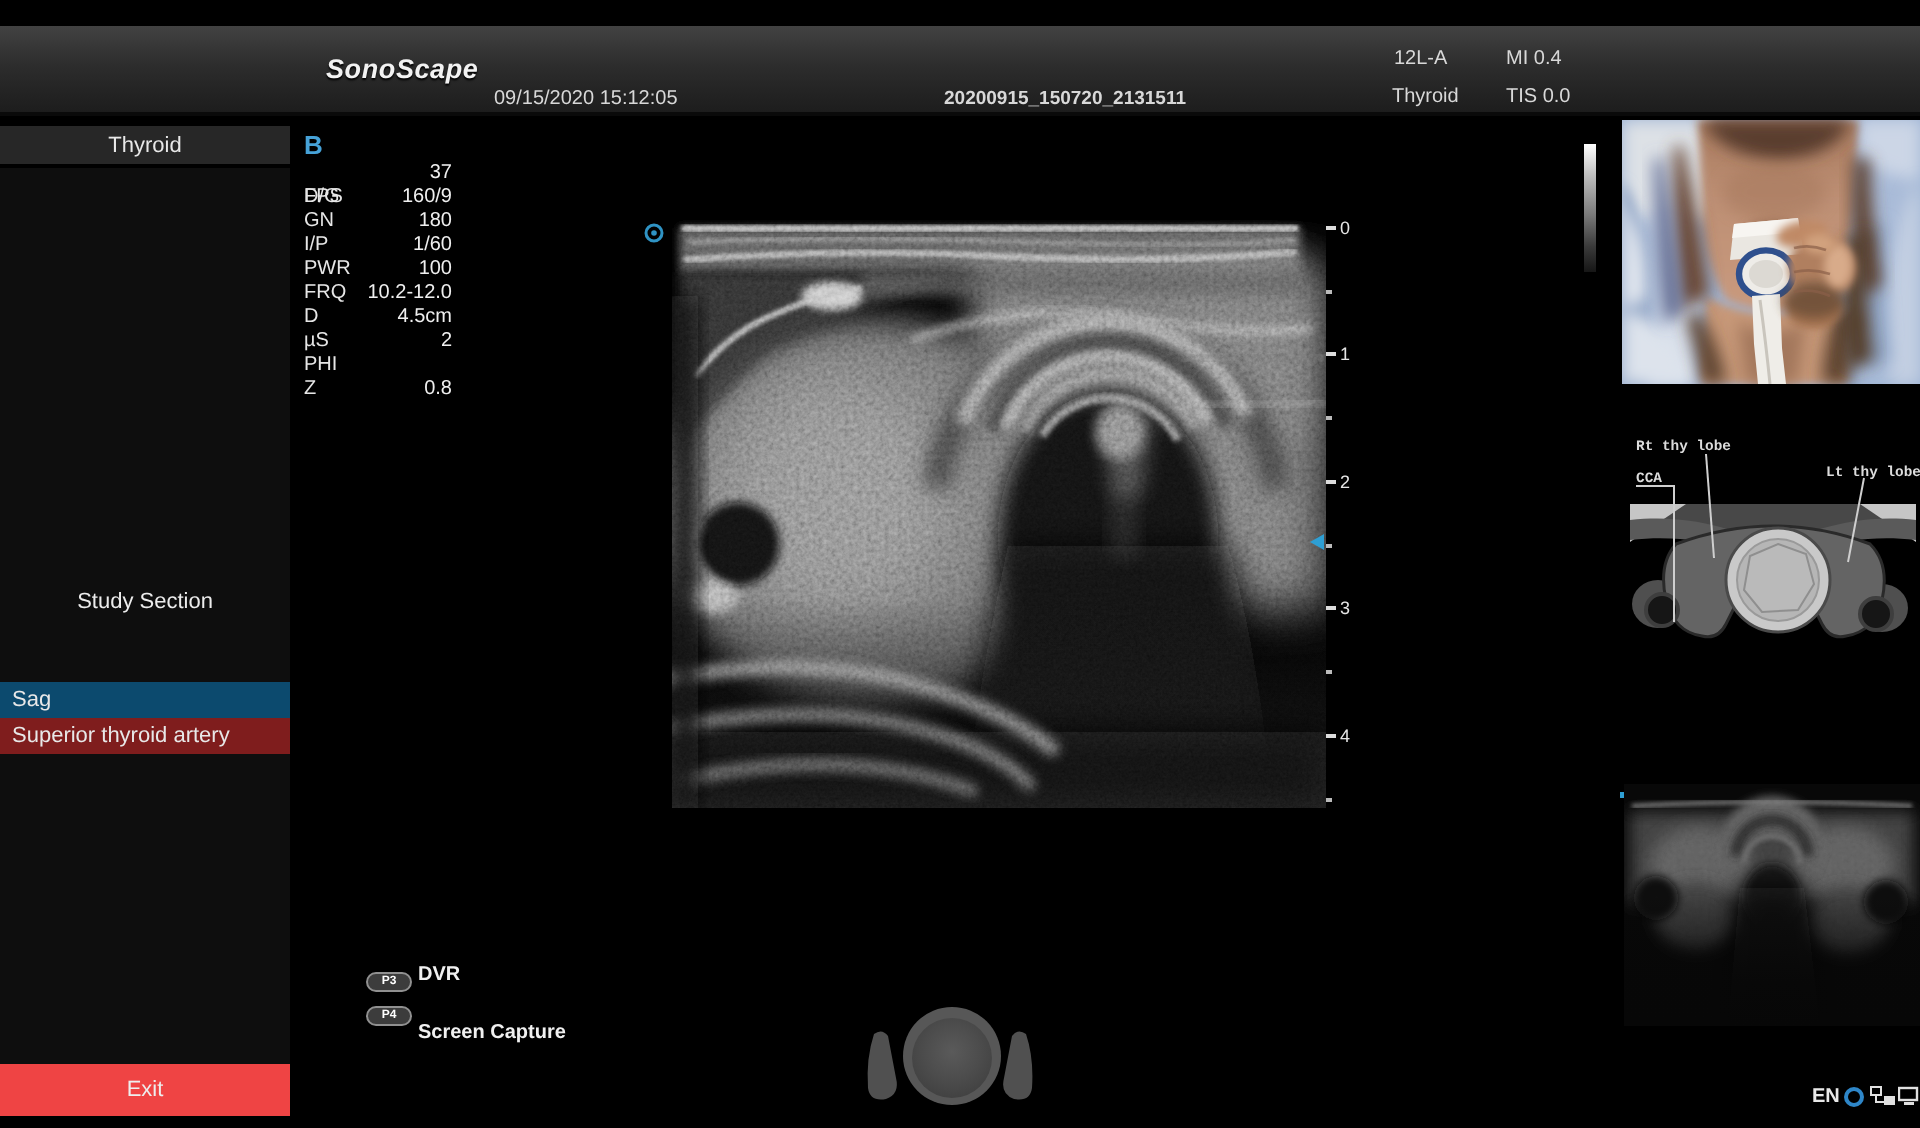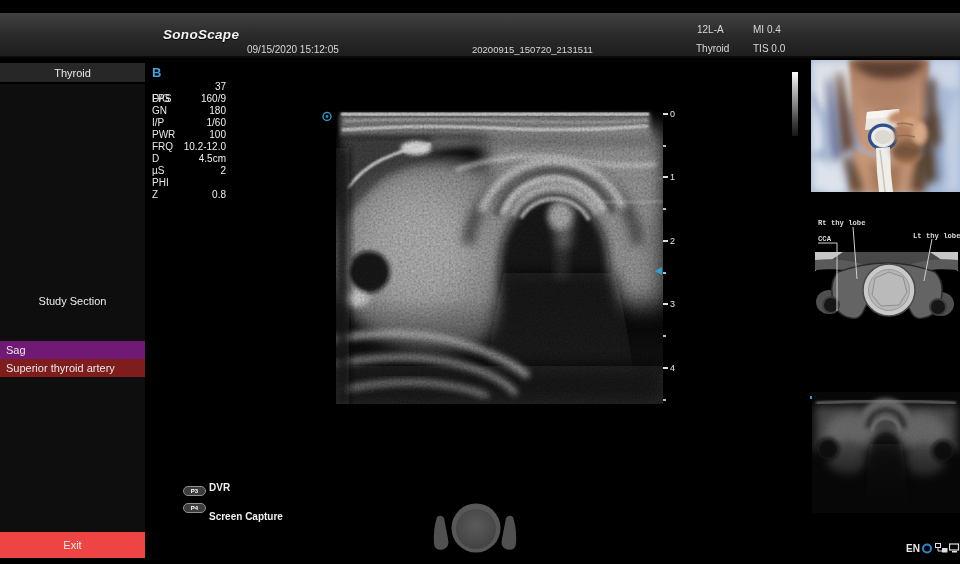--- a/index.html
+++ b/index.html
@@ -20,30 +20,30 @@
 
 .plabel { color:#e6e6e6; font-size:10px; }
 .pval { color:#efefef; font-size:10px; text-align:right; }
 </style>
 </head>
 <body>
 <div id="stage">
   <div class="abs" id="topbar"></div>
   <div class="abs" id="logo">SonoScape</div>
   <div class="abs tb" style="left:247px; top:44px;">09/15/2020 15:12:05</div>
-  <div class="abs tb" style="left:472px; top:44px; font-size:9.5px;">20200915_150720_2131511</div>
+  <div class="abs tb" style="left:472px; top:44px; font-size:9.5px;font-weight:bold;">20200915_150720_2131511</div>
   <div class="abs tb" style="left:697px; top:24px;">12L-A</div>
   <div class="abs tb" style="left:753px; top:24px;">MI 0.4</div>
   <div class="abs tb" style="left:696px; top:43px;">Thyroid</div>
   <div class="abs tb" style="left:753px; top:43px;">TIS 0.0</div>
 
   <div class="abs" id="sidebar">
     <div class="abs" id="sbhead">Thyroid</div>
     <div class="abs" style="left:0; top:232px; width:145px; text-align:center; color:#ececec; font-size:11px;">Study Section</div>
-    <div class="abs sbrow" style="top:278px; background:#701a75;">Sag</div>
+    <div class="abs sbrow" style="top:278px; background:#0c4a6e;">Sag</div>
     <div class="abs sbrow" style="top:296px; background:#7f1d1d;">Superior thyroid artery</div>
     <div class="abs" id="exitrow">Exit</div>
   </div>
 
   <div class="abs" style="left:152px; top:65px; color:#46a2d8; font-size:13px; font-weight:bold;">B</div>
   <div class="abs plabel" style="left:152px; top:81px;margin-top:12px;">FPS</div>
     <div class="abs pval" style="left:152px; top:81px; width:74px;">37</div>
   <div class="abs plabel" style="left:152px; top:93px;">D/G</div>
     <div class="abs pval" style="left:152px; top:93px; width:74px;">160/9</div>
   <div class="abs plabel" style="left:152px; top:105px;">GN</div>

